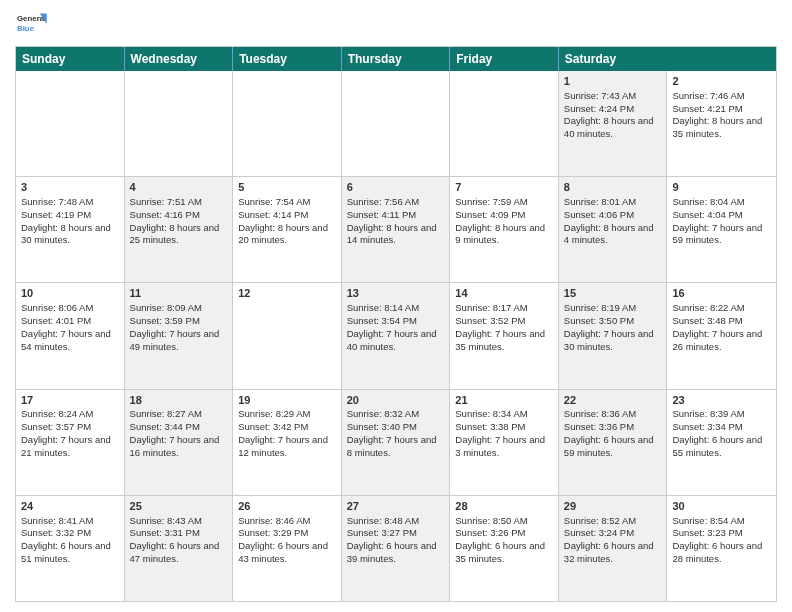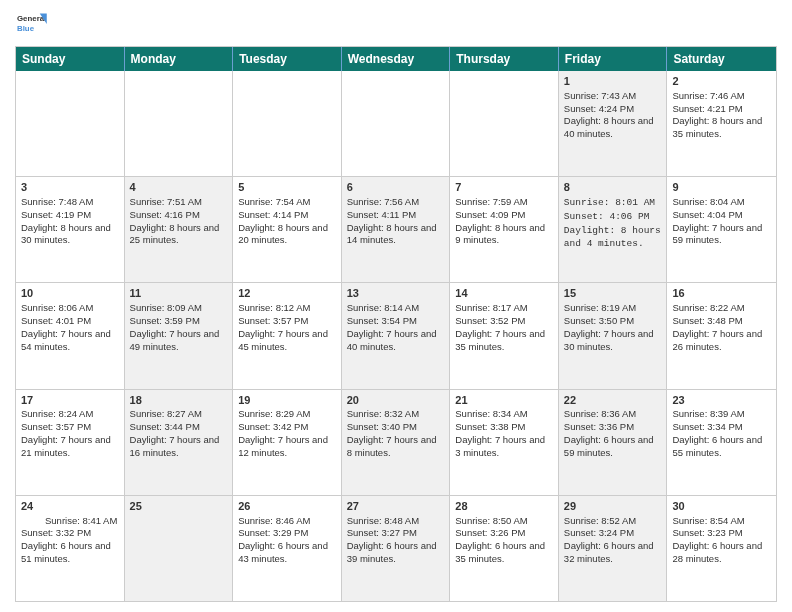--- a/index.html
+++ b/index.html
@@ -113,23 +113,22 @@
     </div>
     <div class="title-block">
       <div class="month-title"></div>
       <div class="subtitle"></div>
     </div>
   </div>
 
   <div class="calendar">
     <div class="cal-header">
     <div class="cal-header-cell">Sunday</div>
-        <div class="cal-header-cell">Monday</div>
+        <div class="cal-header-cell">Wednesday</div>
         <div class="cal-header-cell">Tuesday</div>
-        <div class="cal-header-cell">Wednesday</div>
         <div class="cal-header-cell">Thursday</div>
         <div class="cal-header-cell">Friday</div>
         <div class="cal-header-cell">Saturday</div>
       </div>
     <div class="cal-body">
     <div class="cal-row">
           <div class="cal-cell empty"></div>
           <div class="cal-cell empty"></div>
           <div class="cal-cell empty"></div>
           <div class="cal-cell empty"></div>
@@ -150,37 +149,35 @@
 Daylight: 8 hours and 25 minutes.</span></div>
           <div class="cal-cell"><span class="day-num">5</span><span style="white-space: pre-line;">Sunrise: 7:54 AM
 Sunset: 4:14 PM
 Daylight: 8 hours and 20 minutes.</span></div>
           <div class="cal-cell shaded"><span class="day-num">6</span><span style="white-space: pre-line;">Sunrise: 7:56 AM
 Sunset: 4:11 PM
 Daylight: 8 hours and 14 minutes.</span></div>
           <div class="cal-cell"><span class="day-num">7</span><span style="white-space: pre-line;">Sunrise: 7:59 AM
 Sunset: 4:09 PM
 Daylight: 8 hours and 9 minutes.</span></div>
-          <div class="cal-cell shaded"><span class="day-num">8</span><span style="white-space: pre-line; font-family: Liberation Mono, monospace;">Sunrise: 8:01 AM
+          <div class="cal-cell shaded"><span class="day-num">8</span><span style="white-space: pre-line;">Sunrise: 8:01 AM
 Sunset: 4:06 PM
 Daylight: 8 hours and 4 minutes.</span></div>
           <div class="cal-cell"><span class="day-num">9</span><span style="white-space: pre-line;">Sunrise: 8:04 AM
 Sunset: 4:04 PM
 Daylight: 7 hours and 59 minutes.</span></div>
         </div>
         <div class="cal-row">
           <div class="cal-cell"><span class="day-num">10</span><span style="white-space: pre-line;">Sunrise: 8:06 AM
 Sunset: 4:01 PM
 Daylight: 7 hours and 54 minutes.</span></div>
           <div class="cal-cell shaded"><span class="day-num">11</span><span style="white-space: pre-line;">Sunrise: 8:09 AM
 Sunset: 3:59 PM
 Daylight: 7 hours and 49 minutes.</span></div>
-          <div class="cal-cell"><span class="day-num">12</span><span style="white-space: pre-line;">Sunrise: 8:12 AM
-Sunset: 3:57 PM
-Daylight: 7 hours and 45 minutes.</span></div>
+          <div class="cal-cell"><span class="day-num">12</span></div>
           <div class="cal-cell shaded"><span class="day-num">13</span><span style="white-space: pre-line;">Sunrise: 8:14 AM
 Sunset: 3:54 PM
 Daylight: 7 hours and 40 minutes.</span></div>
           <div class="cal-cell"><span class="day-num">14</span><span style="white-space: pre-line;">Sunrise: 8:17 AM
 Sunset: 3:52 PM
 Daylight: 7 hours and 35 minutes.</span></div>
           <div class="cal-cell shaded"><span class="day-num">15</span><span style="white-space: pre-line;">Sunrise: 8:19 AM
 Sunset: 3:50 PM
 Daylight: 7 hours and 30 minutes.</span></div>
           <div class="cal-cell"><span class="day-num">16</span><span style="white-space: pre-line;">Sunrise: 8:22 AM
@@ -204,24 +201,26 @@
 Sunset: 3:38 PM
 Daylight: 7 hours and 3 minutes.</span></div>
           <div class="cal-cell shaded"><span class="day-num">22</span><span style="white-space: pre-line;">Sunrise: 8:36 AM
 Sunset: 3:36 PM
 Daylight: 6 hours and 59 minutes.</span></div>
           <div class="cal-cell"><span class="day-num">23</span><span style="white-space: pre-line;">Sunrise: 8:39 AM
 Sunset: 3:34 PM
 Daylight: 6 hours and 55 minutes.</span></div>
         </div>
         <div class="cal-row">
-          <div class="cal-cell"><span class="day-num">24</span><span style="white-space: pre-line; margin-left: 24px;">Sunrise: 8:41 AM
+          <div class="cal-cell"><span class="day-num">24</span><span style="white-space: pre-line;">Sunrise: 8:41 AM
 Sunset: 3:32 PM
 Daylight: 6 hours and 51 minutes.</span></div>
-          <div class="cal-cell shaded"><span class="day-num">25</span></div>
+          <div class="cal-cell shaded"><span class="day-num">25</span><span style="white-space: pre-line;">Sunrise: 8:43 AM
+Sunset: 3:31 PM
+Daylight: 6 hours and 47 minutes.</span></div>
           <div class="cal-cell"><span class="day-num">26</span><span style="white-space: pre-line; margin-top: 24px;">Sunrise: 8:46 AM
 Sunset: 3:29 PM
 Daylight: 6 hours and 43 minutes.</span></div>
           <div class="cal-cell shaded"><span class="day-num">27</span><span style="white-space: pre-line;">Sunrise: 8:48 AM
 Sunset: 3:27 PM
 Daylight: 6 hours and 39 minutes.</span></div>
           <div class="cal-cell"><span class="day-num">28</span><span style="white-space: pre-line;">Sunrise: 8:50 AM
 Sunset: 3:26 PM
 Daylight: 6 hours and 35 minutes.</span></div>
           <div class="cal-cell shaded"><span class="day-num">29</span><span style="white-space: pre-line;">Sunrise: 8:52 AM

